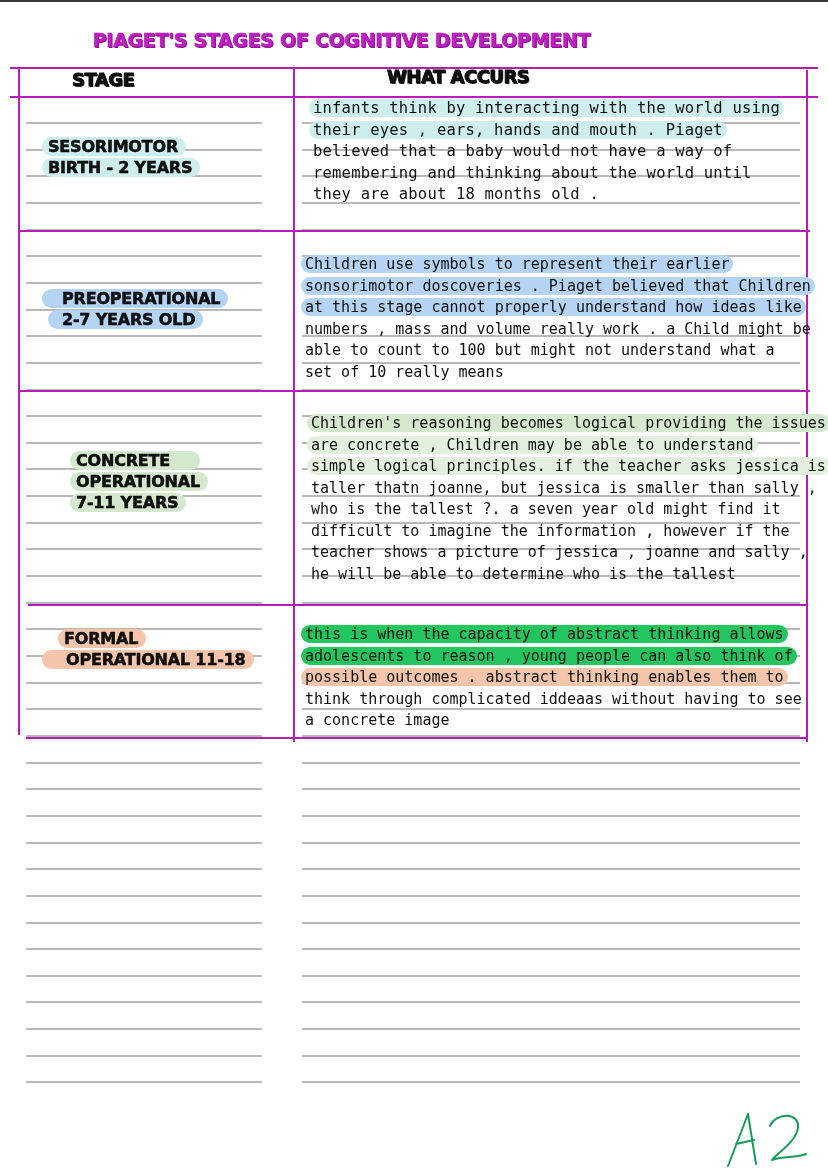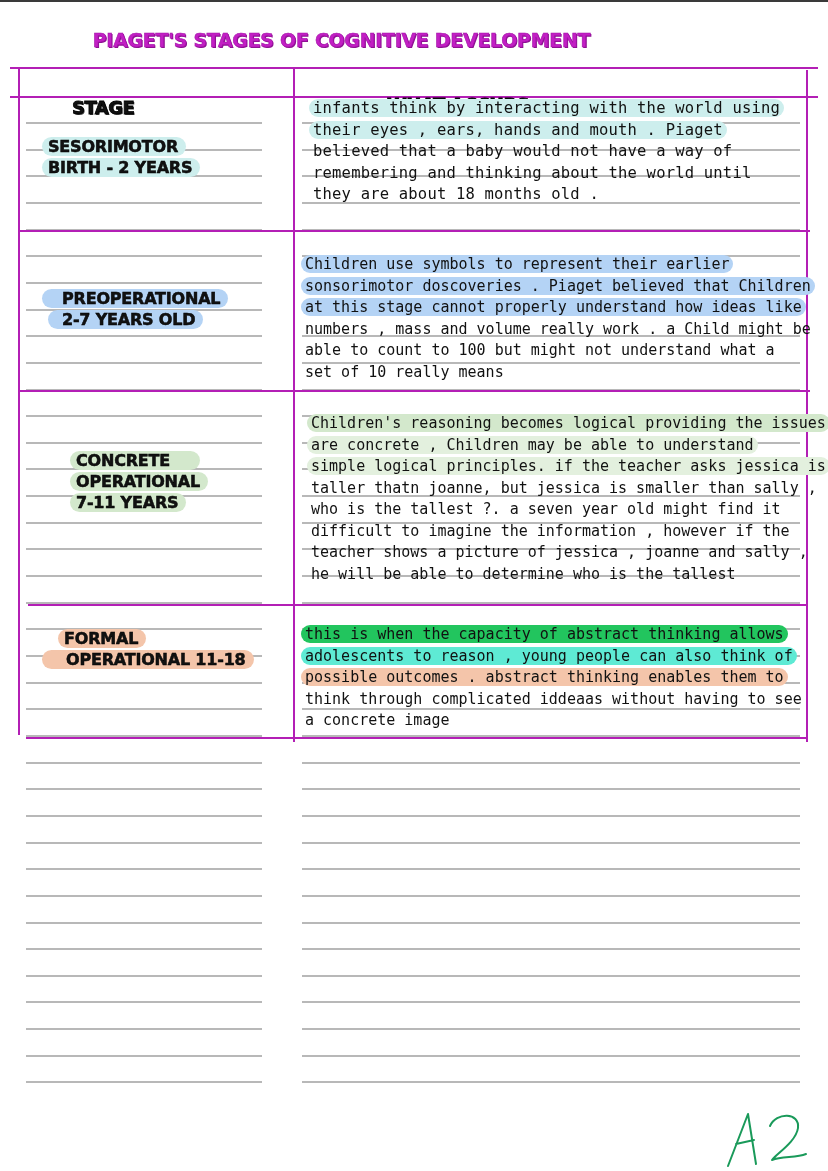--- a/index.html
+++ b/index.html
@@ -18,21 +18,21 @@
   }
   
   .rule { position:absolute; height:2px; background:#b8b8b8; }
   .rule.l { left:26px; width:236px; }
   .rule.r { left:302px; width:498px; }
   
   .pline { position:absolute; background:#b31fb5; }
   .hdr {
     position:absolute; font-family:"DejaVu Sans", sans-serif; font-weight:bold;
     font-size:18px; color:#111; letter-spacing:-0.5px;
-    -webkit-text-stroke:0.8px #000; text-shadow:1px 1px 0 #444;margin-top:28px;
+    -webkit-text-stroke:0.8px #000; text-shadow:1px 1px 0 #444;
   }
   .stage {
     position:absolute; font-family:"DejaVu Sans", sans-serif; font-weight:bold;
     font-size:16px; line-height:21px; color:#111; letter-spacing:-0.2px;
     -webkit-text-stroke:0.5px #000;
   }
   .stage .ln { display:block; white-space:nowrap; }
   .stage .hl { border-radius:12px; padding:0 8px 0 6px; margin-left:-8px; }
   .desc {
     position:absolute; font-family:"DejaVu Sans Mono", monospace;
@@ -183,21 +183,21 @@
   <span class="ln">teacher shows a picture of jessica , joanne and sally ,</span>
   <span class="ln">he will be able to determine who is the tallest</span>
 </div>
 
 <div class="stage" style="left:66px;top:628px;">
   <span class="ln"><span class="hl" style="background:#f4c5aa;">FORMAL</span></span>
   <span class="ln"><span class="hl" style="background:#f4c5aa;padding-left:24px;margin-left:-24px;">OPERATIONAL 11-18</span></span>
 </div>
 <div class="desc" style="left:305px;top:624px;font-size:15px;letter-spacing:0px;">
   <span class="ln"><mark style="background:#22c55e;">this is when the capacity of abstract thinking allows</mark></span>
-  <span class="ln"><mark style="background:#5eead4;">adolescents to reason , young people can also think of</mark></span>
+  <span class="ln"><mark style="background:#22c55e;">adolescents to reason , young people can also think of</mark></span>
   <span class="ln"><mark style="background:#f4c5aa;">possible outcomes . abstract thinking enables them to</mark></span>
   <span class="ln">think through complicated iddeaas without having to see</span>
   <span class="ln">a concrete image</span>
 </div>
 
 <svg class="sig" viewBox="0 0 100 60">
   <path d="M8 58 L28 6 L36 56 M16 36 L34 32" fill="none" stroke="#1a9a5a" stroke-width="2" stroke-linecap="round" stroke-linejoin="round"></path>
   <path d="M50 18 C56 4 80 4 78 20 C76 34 56 46 52 52 C62 48 76 50 86 46" fill="none" stroke="#1a9a5a" stroke-width="2" stroke-linecap="round" stroke-linejoin="round"></path>
 </svg>
 

